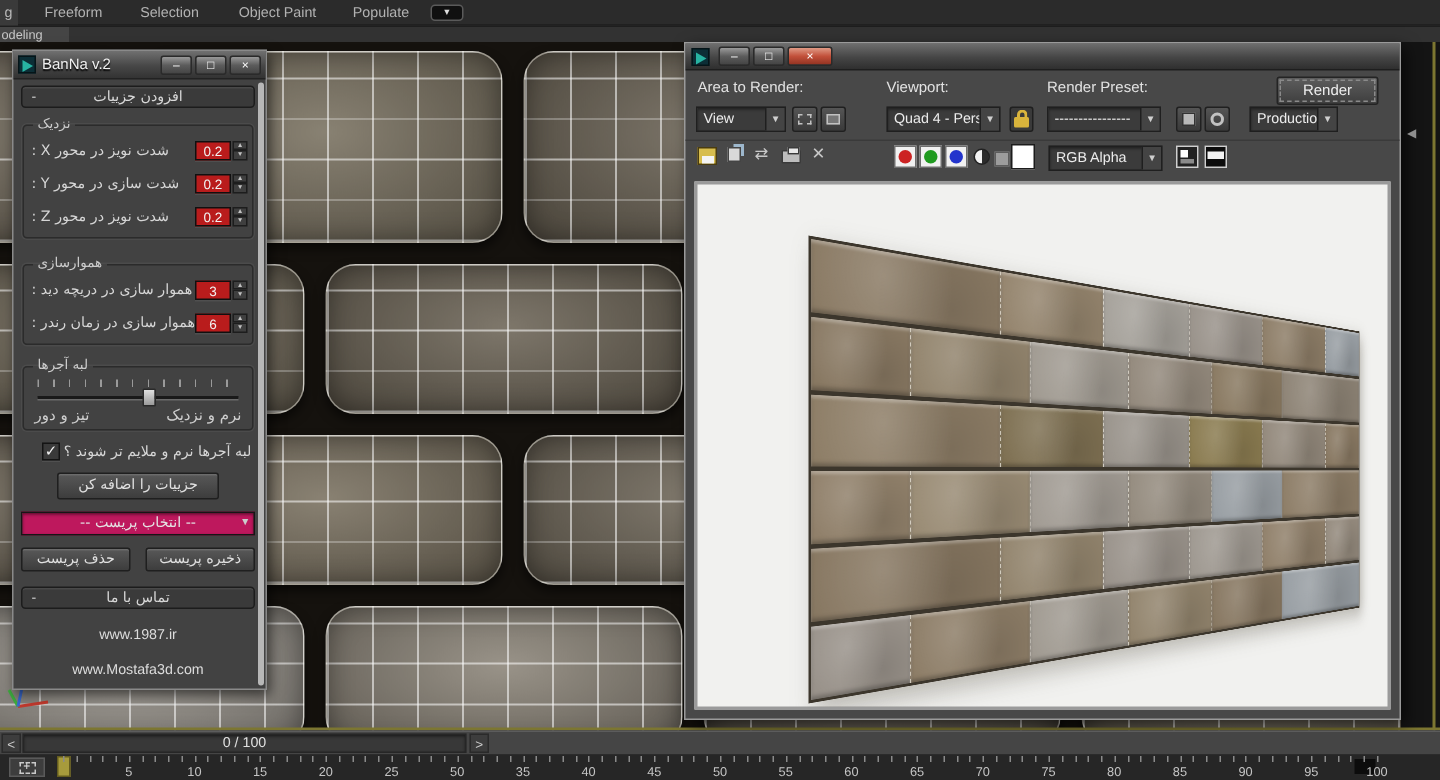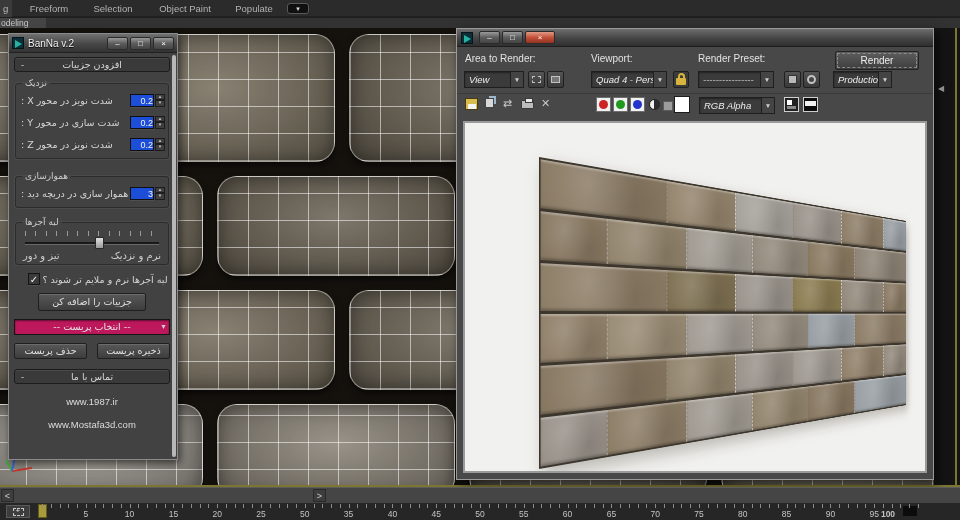--- a/index.html
+++ b/index.html
@@ -38,21 +38,21 @@
   .bn-title-text{flex:1;font-size:10px;color:#f0f0f0;text-shadow:0 1px 1px #000;white-space:nowrap;overflow:hidden;}
   .winbtn{width:21px;height:13px;margin-left:2px;background:linear-gradient(#9a9a9a,#5c5c5c 50%,#444);border:1px solid #2a2a2a;border-radius:2px;color:#fff;font-size:8px;line-height:11px;text-align:center;}
   .winbtn.close-red{background:linear-gradient(#e09a85,#c2503a 50%,#933322);width:30px;}
   .bn-body{position:relative;height:407px;padding:4px 7px 0 5px;overflow:hidden;}
   .rollout{position:relative;height:15px;background:#3a3a3a;border:1px solid #1c1c1c;border-radius:3px;box-shadow:inset 0 1px 0 rgba(255,255,255,.08);color:#d8d8d8;font-size:9.5px;line-height:13px;text-align:center;margin-bottom:4px;}
   .rollout .minus{position:absolute;left:6px;top:0;color:#cfcfcf;}
   fieldset.grp{border:1px solid #2b2b2b;box-shadow:0 0 0 1px rgba(255,255,255,.05);border-radius:3px;margin:6px 1px 0 1px;padding:1px 3px 3px 3px;}
   fieldset.grp legend{font-size:9px;color:#cdcdcd;padding:0 3px;margin-left:3px;}
   .spin-row{display:flex;align-items:center;height:22px;}
   .spin-label{flex:1;font-size:9.5px;color:#d6d6d6;text-align:left;padding-left:2px;white-space:nowrap;overflow:hidden;}
-  .spin-box{width:24px;height:13px;background:#1d4ed8;border:1px solid #101010;box-shadow:0 1px 0 rgba(255,255,255,.07);color:#f2f2f2;font-size:9px;line-height:12px;text-align:right;}
+  .spin-box{width:24px;height:13px;background:#b91c1c;border:1px solid #101010;box-shadow:0 1px 0 rgba(255,255,255,.07);color:#f2f2f2;font-size:9px;line-height:12px;text-align:center;}
   .spin-arrows{width:10px;height:13px;margin-left:1px;display:flex;flex-direction:column;}
   .spin-arrows span{flex:1;background:#3f3f3f;border:1px solid #1d1d1d;color:#c2c2c2;font-size:4.5px;line-height:4px;text-align:center;}
   .slider-ticks{height:5px;margin:3px 6px 1px 6px;background:repeating-linear-gradient(90deg,#9a9a9a 0 1px,transparent 1px 10.5px);}
   .slider-track{position:relative;height:12px;margin:0 6px;}
   .slider-track::before{content:"";position:absolute;left:0;right:0;top:5px;height:2px;background:#191919;box-shadow:0 1px 0 #6a6a6a;}
   .slider-handle{position:absolute;top:0;width:9px;height:12px;background:linear-gradient(#e0e0e0,#9a9a9a);border:1px solid #2a2a2a;border-radius:1px;margin-left:-4px;}
   .slider-labels{display:flex;justify-content:space-between;font-size:10px;color:#cfcfcf;padding:1px 4px 0 4px;}
   .chk-row{display:flex;align-items:center;margin-top:7px;height:14px;}
   .chk-box{width:12px;height:12px;background:#3a3a3a;border:1px solid #141414;box-shadow:0 1px 0 rgba(255,255,255,.08);color:#f5f5f5;font-size:10px;line-height:11px;text-align:center;margin-left:14px;flex:0 0 auto;}
   .chk-label{flex:1;font-size:9.5px;color:#d6d6d6;text-align:center;}
@@ -65,23 +65,23 @@
   .links{text-align:center;font-size:9.5px;color:#dcdcdc;}
   .links div{margin-top:12px;}
   .bn-scrollbar{position:absolute;right:1px;top:21px;bottom:2px;width:4px;background:#b7b7b7;border-radius:2px;}
 
   
   #rfw{position:absolute;left:456px;top:28px;width:478px;height:452px;background:#484848;border:1px solid #9a9a9a;box-shadow:3px 4px 10px rgba(0,0,0,.65);z-index:60;}
   .rfw-title{position:relative;height:18px;background:linear-gradient(#6e6e6e,#454545 55%,#2f2f2f);display:flex;align-items:center;padding:0 4px;border-bottom:1px solid #1e1e1e;}
   .rfw-title-text{flex:1;font-size:10px;color:#f2f2f2;text-shadow:0 1px 1px #000;white-space:nowrap;overflow:hidden;}
   .rfw-controls{position:relative;height:70px;}
   .ctl-label{position:absolute;top:6px;font-size:10px;color:#e2e2e2;}
-  .render-btn{position:absolute;right:14px;top:4px;width:84px;height:19px;background:linear-gradient(#5d5d5d,#3e3e3e);border:1px solid #242424;border-radius:2px;outline:1px dashed #8a8a8a;outline-offset:-3px;color:#eee;font-size:10px;text-align:center;line-height:17px;}
+  .render-btn{position:absolute;right:14px;top:4px;width:68px;height:19px;background:linear-gradient(#5d5d5d,#3e3e3e);border:1px solid #242424;border-radius:2px;outline:1px dashed #8a8a8a;outline-offset:-3px;color:#eee;font-size:10px;text-align:center;line-height:17px;}
   .combo{position:absolute;top:24px;height:17px;background:#3b3b3b;border:1px solid #1f1f1f;box-shadow:inset 0 1px 2px rgba(0,0,0,.45);color:#ececec;font-size:9.5px;line-height:15px;}
-  .combo .ctext{display:block;padding:0 16px 0 4px;white-space:nowrap;overflow:hidden;font-style:italic;}
+  .combo .ctext{display:block;padding:0 16px 0 4px;white-space:nowrap;overflow:hidden;}
   .combo .carrow{position:absolute;right:0;top:0;width:13px;height:15px;border-left:1px solid #1f1f1f;color:#cfcfcf;font-size:6.5px;line-height:15px;text-align:center;background:#444;}
   .sq-btn{position:absolute;top:24px;width:17px;height:17px;background:linear-gradient(#555,#3a3a3a);border:1px solid #202020;border-radius:2px;display:flex;align-items:center;justify-content:center;}
   .icon-dash-box{width:9px;height:7px;border:1px dashed #c2c2c2;}
   .icon-win-box{width:9px;height:7px;border:1px solid #c2c2c2;background:#777;}
   .icon-save-sm{width:9px;height:9px;background:#b9b9b9;border:1px solid #333;}
   .icon-round{width:9px;height:9px;border:2px solid #c2c2c2;border-radius:50%;}
   .lock-btn{position:absolute;top:24px;width:16px;height:17px;background:#3a3a3a;border:1px solid #1f1f1f;border-radius:2px;}
   .lock-shackle{width:7px;height:5px;border:2px solid #d9b43c;border-bottom:none;border-radius:4px 4px 0 0;margin:1px auto 0 auto;}
   .lock-body{width:10px;height:7px;background:#d9b43c;border-radius:1px;margin:0 auto;}
   .rfw-toolbar{position:absolute;left:0;top:46px;width:100%;height:24px;border-top:1px solid #3a3a3a;}
@@ -224,20 +224,28 @@
       <fieldset class="grp" style="margin-top:12px;">
         <legend class="fa">هموارسازی</legend>
         <div class="spin-row">
           <div class="spin-label fa">هموار سازی در دریچه دید : </div>
           <div class="spin-box">3</div>
           <div class="spin-arrows">
               <span>▲</span>
               <span>▼</span>
             </div>
         </div>
+        <div class="spin-row">
+          <div class="spin-label fa">هموار سازی در زمان رندر : </div>
+          <div class="spin-box">6</div>
+          <div class="spin-arrows">
+              <span>▲</span>
+              <span>▼</span>
+            </div>
+        </div>
       </fieldset>
 
       <fieldset class="grp" style="margin-top:9px;">
         <legend class="fa">لبه آجرها</legend>
         <div class="slider-ticks"></div>
         <div class="slider-track">
           <div class="slider-handle" style="left: 55%;"></div>
         </div>
         <div class="slider-labels">
           <span class="fa">تیز و دور</span>
@@ -416,20 +424,21 @@
             <div class="rwbrick" style="background-color: rgb(152, 158, 163);"></div>
           </div>
         </div>
     </div>
   </div>
 
   <div class="rfw-side-arrow">◀</div>
 
   <div id="timebar">
     <div class="tb-arrow" style="left:1px;">&lt;</div>
+    <div class="tb-indicator">0 / 100</div>
     <div class="tb-arrow" style="left:313px;">&gt;</div>
   </div>
   <div id="ruler">
     <div class="ruler-iconbox">
         <div class="ruler-icon"></div>
       </div>
     <div class="frame-marker" style="left: 38px;"></div>
     <div class="end-block"></div>
   <div class="tick" style="left: 42px;"></div>
       <div class="tick" style="left: 50.76px;"></div>
@@ -544,16 +553,16 @@
       <div class="tick" style="left: 847.92px;"></div>
       <div class="tick" style="left: 856.68px;"></div>
       <div class="tick" style="left: 865.44px;"></div>
       <div class="tick" style="left: 874.2px;"></div>
       <div class="ticklabel" style="left: 874.2px;">95</div>
       <div class="tick" style="left: 882.96px;"></div>
       <div class="tick" style="left: 891.72px;"></div>
       <div class="tick" style="left: 900.48px;"></div>
       <div class="tick" style="left: 909.24px;"></div>
       <div class="tick" style="left: 918px;"></div>
-      <div class="ticklabel" style="left: 888px; font-weight: bold;">100</div>
+      <div class="ticklabel" style="left: 918px;">100</div>
     </div>
 
 </div>
 
 </body></html>

